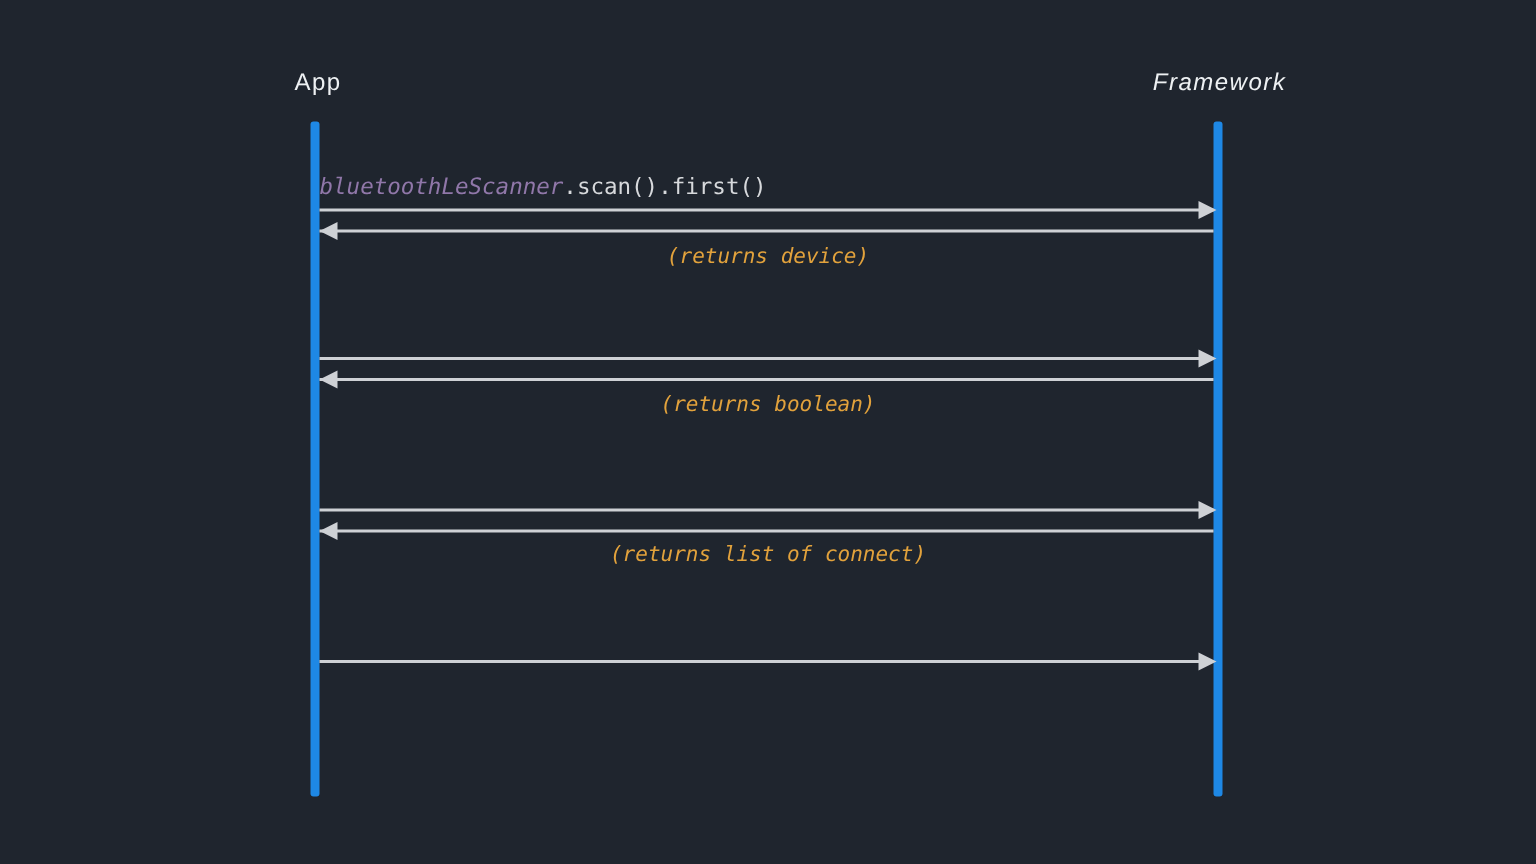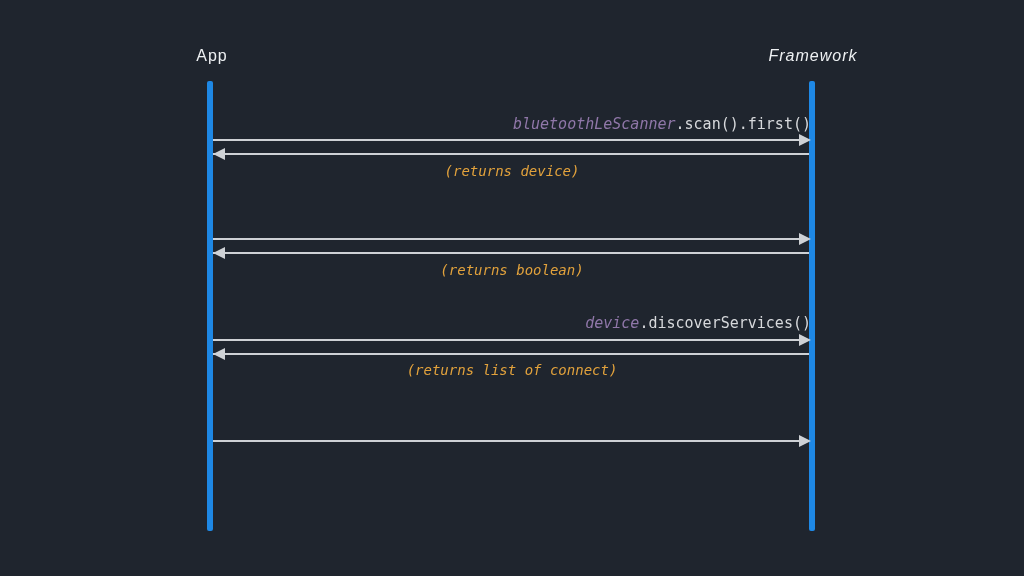--- a/index.html
+++ b/index.html
@@ -27,21 +27,21 @@
     top:81px;
     width:6px;height:450px;
     background:var(--lifeline_blue,#1e88e5);
     border-radius:2px;
   }
   .lifeline.app{left:207px;}
   .lifeline.fw{left:809px;}
   .msg-text{
     position:absolute;
     left:213px;width:598px;
-    text-align:right;
+    text-align:left;
     font-size:15px;
     line-height:18px;
     white-space:nowrap;
   }
   .msg-text .obj{
     color:var(--object_purple,#9077a9);
     font-style:italic;
   }
   .msg-text .plain{
     color:var(--code_text,#d7d9dc);
@@ -109,21 +109,20 @@
   <div class="arrow" style="top:238px">
       <i class="line"></i>
       <i class="head-right"></i>
     </div>
   <div class="arrow" style="top:252px">
       <i class="line"></i>
       <i class="head-left"></i>
     </div>
   <div class="ret-text" style="top:261px">(returns boolean)</div>
 
-  <div class="msg-text" style="top:314px"><span class="obj">device</span><span class="plain">.discoverServices()</span></div>
   <div class="arrow" style="top:339px">
       <i class="line"></i>
       <i class="head-right"></i>
     </div>
   <div class="arrow" style="top:353px">
       <i class="line"></i>
       <i class="head-left"></i>
     </div>
   <div class="ret-text" style="top:361px">(returns list of connect)</div>
 

